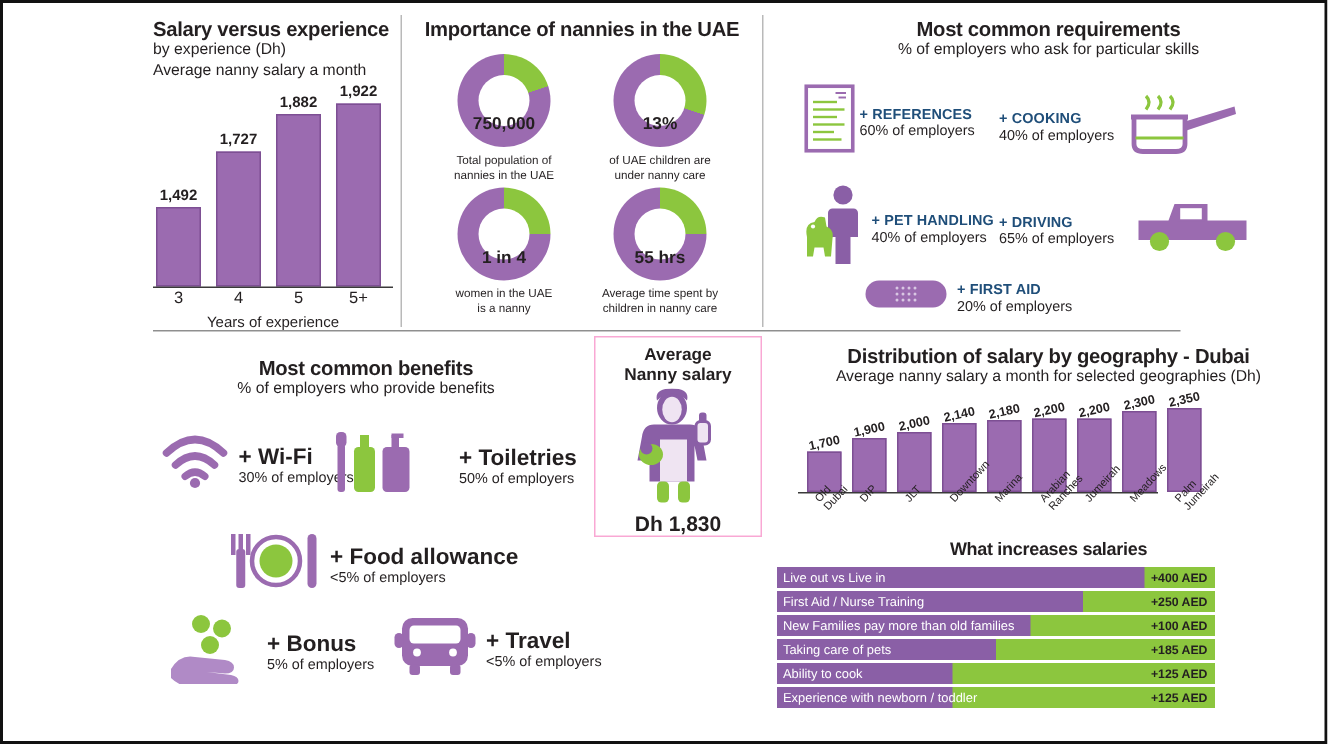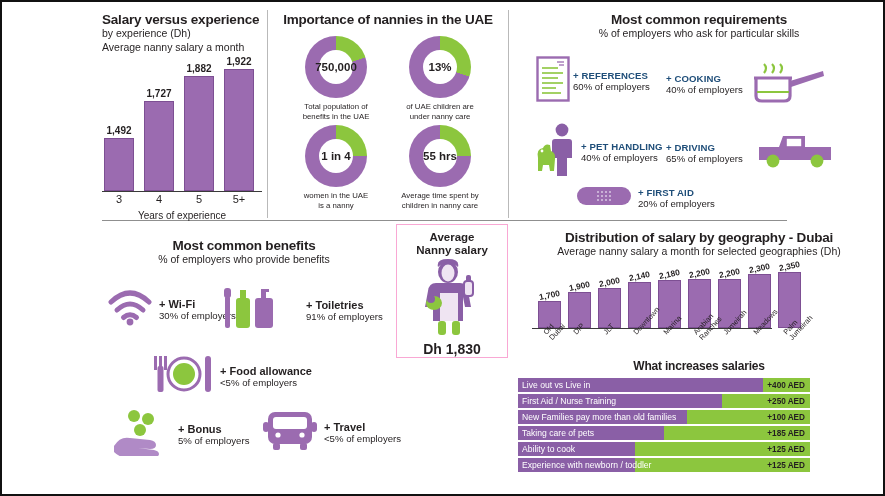--- a/index.html
+++ b/index.html
@@ -43,36 +43,36 @@
   .donut-cell { display: flex; flex-direction: column; align-items: center; }
   .donut {
     position: relative; width: 62px; height: 62px; border-radius: 50%;
   }
   .donut::after {
     content: ""; position: absolute; left: 50%; top: 50%;
     transform: translate(-50%,-50%);
     width: 34px; height: 34px; border-radius: 50%; background: #fff;
   }
   .donut-label {
-    position: absolute; left: 0; top: 0; width: 62px; height: 62px;
+    position: absolute; left: 0; top: 16px; width: 62px; height: 62px;
     display: flex; align-items: center; justify-content: center;
     font-size: 11.5px; font-weight: bold; color: #231f20; z-index: 3;
     white-space: nowrap;
   }
   .donut-cap {
     margin-top: 4px; font-size: 7.8px; color: #231f20; text-align: center;
     line-height: 1.22; width: 92px;
   }
 
   
   .itm { position: absolute; display: flex; align-items: center; }
   .itm-text { margin-left: 3px; }
   .itm-head { font-size: 9.6px; font-weight: bold; color: #1f4e79; white-space: nowrap; letter-spacing: 0.1px; }
   .itm-sub { font-size: 9.6px; color: #231f20; white-space: nowrap; }
-  .ben-head { font-size: 11px; font-weight: bold; color: #231f20; white-space: nowrap; }
+  .ben-head { font-size: 15px; font-weight: bold; color: #231f20; white-space: nowrap; }
   .ben-sub { font-size: 9.6px; color: #231f20; white-space: nowrap; }
 
   
   .geo-bars { position: absolute; display: flex; align-items: flex-end; gap: 7px; }
   .geo-col { display: flex; flex-direction: column; align-items: center; width: 23px; }
   .geo-val { font-size: 8.4px; font-weight: bold; color: #231f20; white-space: nowrap;
              transform: rotate(-12deg); margin-bottom: 1px; }
   .geo-rect { width: 23px; background: #9b6bb0; border: 1px solid #7d4f93; }
   .geo-ticks { position: absolute; display: flex; gap: 7px; }
   .geo-tick {
@@ -135,21 +135,21 @@
     <div class="axis-caption" style="left:0; top:198px;">Years of experience</div>
   </div>
 
   <div class="panel" style="left:270px; top:10px; width:232px; height:205px;">
     <h2 class="title" style="text-align:center;">Importance of nannies in the UAE</h2>
     <div class="donut-grid" id="donut-grid" style="left:18px; top:24px;">
         <div class="donut-cell">
           <div class="donut" style="background: conic-gradient(rgb(140, 198, 62) 0deg, rgb(140, 198, 62) 72deg, rgb(155, 107, 176) 72deg, rgb(155, 107, 176) 360deg);">
             <div class="donut-label">750,000</div>
           </div>
-          <div class="donut-cap"><span>Total population of</span><br><span>benefits in the UAE</span></div>
+          <div class="donut-cap"><span>Total population of</span><br><span>nannies in the UAE</span></div>
         </div>
         <div class="donut-cell">
           <div class="donut" style="background: conic-gradient(rgb(140, 198, 62) 0deg, rgb(140, 198, 62) 108deg, rgb(155, 107, 176) 108deg, rgb(155, 107, 176) 360deg);">
             <div class="donut-label">13%</div>
           </div>
           <div class="donut-cap"><span>of UAE children are</span><br><span>under nanny care</span></div>
         </div>
         <div class="donut-cell">
           <div class="donut" style="background: conic-gradient(rgb(140, 198, 62) 0deg, rgb(140, 198, 62) 90deg, rgb(155, 107, 176) 90deg, rgb(155, 107, 176) 360deg);">
             <div class="donut-label">1 in 4</div>
@@ -298,21 +298,21 @@
           <rect x="2" y="6" width="7" height="10" rx="3" fill="#9b6bb0"></rect>
           <rect x="14" y="16" width="14" height="30" rx="3" fill="#8cc63e"></rect>
           <rect x="18" y="8" width="6" height="9" fill="#8cc63e"></rect>
           <rect x="33" y="16" width="18" height="30" rx="3" fill="#9b6bb0"></rect>
           <rect x="39" y="8" width="5" height="9" fill="#9b6bb0"></rect>
           <path d="M39 7 h8 v3 h-8z" fill="#9b6bb0"></path>
         </svg>
       </span>
       <span class="itm-text" style="margin-left:5px;">
         <span class="ben-head" style="display:block">+ Toiletries</span>
-        <span class="ben-sub" style="display:block">91% of employers</span>
+        <span class="ben-sub" style="display:block">50% of employers</span>
       </span>
     </div>
 
     <div class="itm" style="left:58px; top:114px;">
       <span>
         <svg width="62" height="44" viewBox="0 0 62 44">
           <g fill="#9b6bb0">
             <rect x="2" y="4" width="3" height="14"></rect>
               <rect x="7" y="4" width="3" height="14"></rect>
               <rect x="12" y="4" width="3" height="14"></rect>

